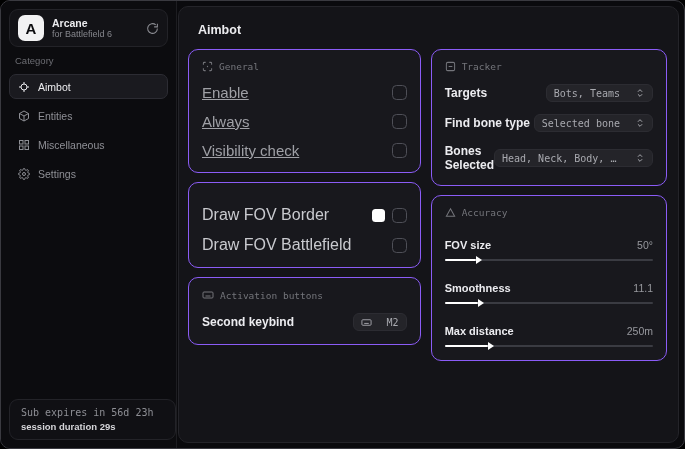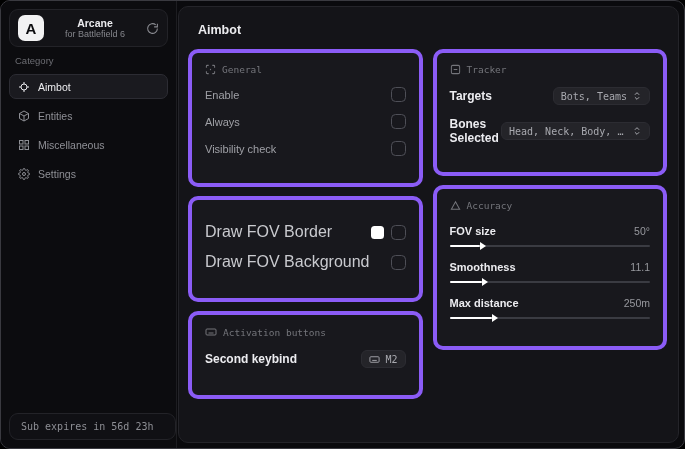--- a/index.html
+++ b/index.html
@@ -19,21 +19,21 @@
   }
   .brand-card {
     margin:8px; height:38px; display:flex; align-items:center; gap:8px;
     background:#131317; border:1px solid #232328; border-radius:9px; padding:0 8px;
   }
   .logo {
     width:26px; height:26px; border-radius:7px; background:#f2f2f3;
     color:#0c0c0f; font-weight:bold; font-size:15px;
     display:flex; align-items:center; justify-content:center; flex:0 0 auto;
   }
-  .brand-text { flex:1; line-height:1.15;text-align:center; }
+  .brand-text { flex:1; line-height:1.15; }
   .brand-title { font-size:10.5px; font-weight:bold; color:#ececef; }
   .brand-sub { font-size:9px; color:#85868c; }
   .refresh-btn { color:#8b8c92; display:flex; cursor:pointer; }
 
   .category-label { margin:2px 12px 8px 14px; font-size:9.5px; color:#6c6d73; }
 
   .nav { display:flex; flex-direction:column; gap:4px; padding:0 8px; }
   .nav-item {
     display:flex; align-items:center; gap:8px; height:25px; padding:0 8px;
     border-radius:7px; color:#8f9096; font-size:10.5px; cursor:pointer;
@@ -54,48 +54,48 @@
   .main {
     position:absolute; left:177px; top:5px; right:5px; bottom:5px;
     background:#141418; border:1px solid #242429; border-radius:10px;
   }
   .page-title { padding:16px 0 12px 19px; font-size:12.5px; font-weight:bold; color:#ececef; }
 
   .columns { display:flex; gap:10px; padding:0 11px 0 9px; align-items:flex-start; }
   .col { flex:1; display:flex; flex-direction:column; gap:9px; }
 
   .card {
-    background:#18181d; border:4px solid #8b5cf6; border-radius:10px;
-    padding:11px 13px 27px 13px;
+    background:#18181d; border:1px solid #8b5cf6; border-radius:10px;
+    padding:11px 13px 13px 13px;
   }
   .card-head { display:flex; align-items:center; gap:6px; color:#74757b; }
   .card-title { font-family:"DejaVu Sans Mono", monospace; font-size:9.5px; color:#74757b; }
 
   .row { display:flex; align-items:center; justify-content:space-between; margin-top:12px; }
-  .row-label-dim { font-size:11px; color:#9fa0a6; }
+  .row-label-dim { font-size:15px; color:#9fa0a6;text-decoration:underline; }
   .row-label-mid { font-size:16px; color:#c9cacf; }
   .row-label-strong { font-size:12px; font-weight:bold; color:#ececf0; }
 
   .checkbox {
     width:15px; height:15px; border:1.5px solid #4e4f57; border-radius:4.5px;
     background:transparent; cursor:pointer; flex:0 0 auto;
   }
   .row-right { display:flex; align-items:center; gap:7px; }
   .swatch { width:13px; height:13px; border-radius:3.5px; background:#ffffff; cursor:pointer; }
 
   .chip {
-    display:flex; align-items:center; gap:5px; background:#242429; border:1px solid #2c2c32;
+    display:flex; align-items:center; gap:15px; background:#242429; border:1px solid #2c2c32;
     border-radius:6px; padding:2px 7px; height:18px; cursor:pointer;
     color:#a8a9af;
   }
   .chip .chip-text { font-size:10px; font-family:"DejaVu Sans Mono", monospace; white-space:nowrap; }
   .chip.trunc .chip-text { max-width:118px; overflow:hidden; text-overflow:ellipsis; }
 
   
-  .slider-group { margin-top:14px; }
+  .slider-group { margin-top:21px; }
   .slider-top { display:flex; justify-content:space-between; align-items:center; }
   .slider-label { font-size:11px; font-weight:bold; color:#ececf0; }
   .slider-value { font-size:10.5px; color:#97989e; }
   .slider-track {
     position:relative; height:2px; background:#3a3b42; border-radius:1px;
     margin-top:8px; cursor:pointer;
   }
   .slider-fill { position:absolute; left:0; top:0; height:2px; background:#ffffff; border-radius:1px; }
   .slider-fill::after {
     content:''; position:absolute; right:-6px; top:-3px;
@@ -167,20 +167,21 @@
             <circle cx="12" cy="12" r="3"></circle>
             <path d="M19.4 15a1.7 1.7 0 0 0 .3 1.9l.1.1a2 2 0 1 1-2.8 2.8l-.1-.1a1.7 1.7 0 0 0-1.9-.3 1.7 1.7 0 0 0-1 1.5V21a2 2 0 1 1-4 0v-.1a1.7 1.7 0 0 0-1-1.6 1.7 1.7 0 0 0-1.9.3l-.1.1a2 2 0 1 1-2.8-2.8l.1-.1a1.7 1.7 0 0 0 .3-1.9 1.7 1.7 0 0 0-1.5-1H3a2 2 0 1 1 0-4h.1a1.7 1.7 0 0 0 1.6-1 1.7 1.7 0 0 0-.3-1.9l-.1-.1a2 2 0 1 1 2.8-2.8l.1.1a1.7 1.7 0 0 0 1.9.3h0a1.7 1.7 0 0 0 1-1.5V3a2 2 0 1 1 4 0v.1a1.7 1.7 0 0 0 1 1.5 1.7 1.7 0 0 0 1.9-.3l.1-.1a2 2 0 1 1 2.8 2.8l-.1.1a1.7 1.7 0 0 0-.3 1.9v0a1.7 1.7 0 0 0 1.5 1H21a2 2 0 1 1 0 4h-.1a1.7 1.7 0 0 0-1.5 1z"></path>
           </svg>
         </span>
         <span>Settings</span>
       </div>
     </div>
 
     <div class="footer-card">
       <div class="footer-line1">Sub expires in 56d 23h</div>
+      <div class="footer-line2">session duration 29s</div>
     </div>
   </div>
 
   <div class="main">
     <div class="page-title">Aimbot</div>
 
     <div class="columns">
 
       <div class="col">
 
@@ -210,21 +211,21 @@
 
         <div class="card">
           <div class="row">
             <span class="row-label-mid">Draw FOV Border</span>
             <span class="row-right">
               <span class="swatch"></span>
               <span class="checkbox"></span>
             </span>
           </div>
           <div class="row">
-            <span class="row-label-mid">Draw FOV Background</span>
+            <span class="row-label-mid">Draw FOV Battlefield</span>
             <span class="checkbox"></span>
           </div>
         </div>
 
         <div class="card">
           <div class="card-head">
             <span>
               <svg width="12" height="12" viewBox="0 0 24 24" fill="none" stroke="currentColor" stroke-width="2">
                 <rect x="2" y="6" width="20" height="12" rx="2"></rect>
                 <path d="M6 10h.01M10 10h.01M14 10h.01M18 10h.01M7 14h10"></path>
@@ -264,20 +265,31 @@
             <span class="chip">
               <span class="chip-text">Bots, Teams</span>
               <span>
                 <svg width="10" height="10" viewBox="0 0 24 24" fill="none" stroke="currentColor" stroke-width="2.4">
                   <path d="M7 9l5-5 5 5M7 15l5 5 5-5"></path>
                 </svg>
               </span>
             </span>
           </div>
           <div class="row">
+            <span class="row-label-strong">Find bone type</span>
+            <span class="chip">
+              <span class="chip-text">Selected bone</span>
+              <span>
+                <svg width="10" height="10" viewBox="0 0 24 24" fill="none" stroke="currentColor" stroke-width="2.4">
+                  <path d="M7 9l5-5 5 5M7 15l5 5 5-5"></path>
+                </svg>
+              </span>
+            </span>
+          </div>
+          <div class="row">
             <span class="row-label-strong">Bones Selected</span>
             <span class="chip trunc">
               <span class="chip-text">Head, Neck, Body, Pe..</span>
               <span>
                 <svg width="10" height="10" viewBox="0 0 24 24" fill="none" stroke="currentColor" stroke-width="2.4">
                   <path d="M7 9l5-5 5 5M7 15l5 5 5-5"></path>
                 </svg>
               </span>
             </span>
           </div>

